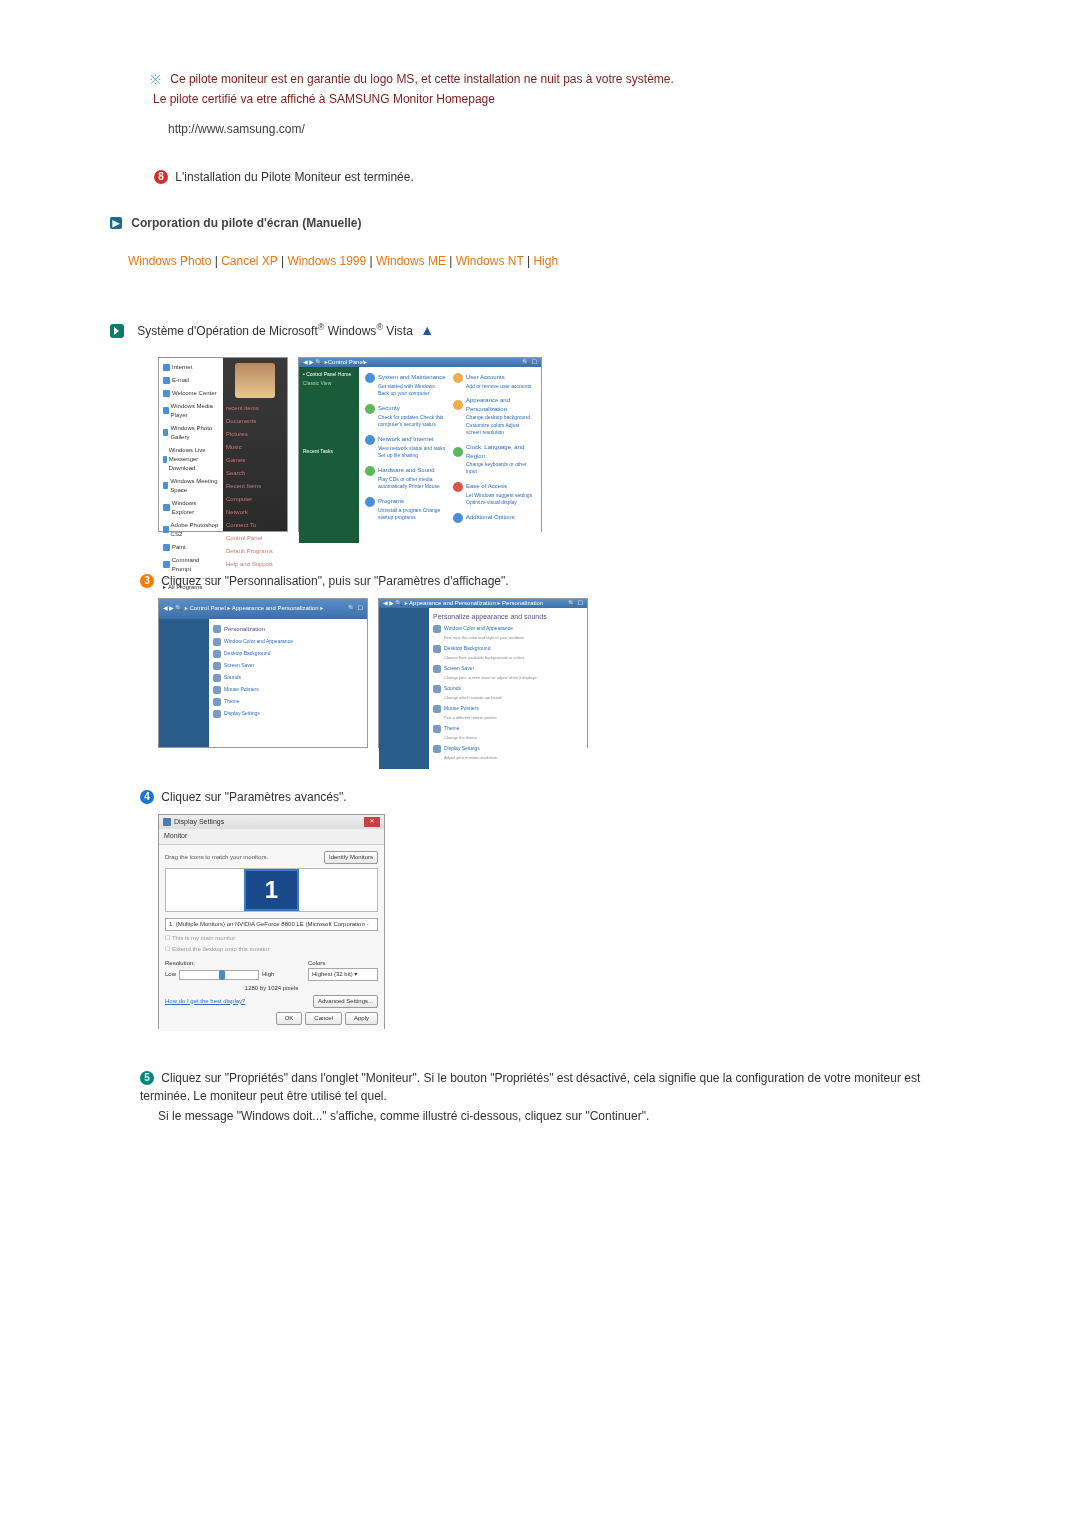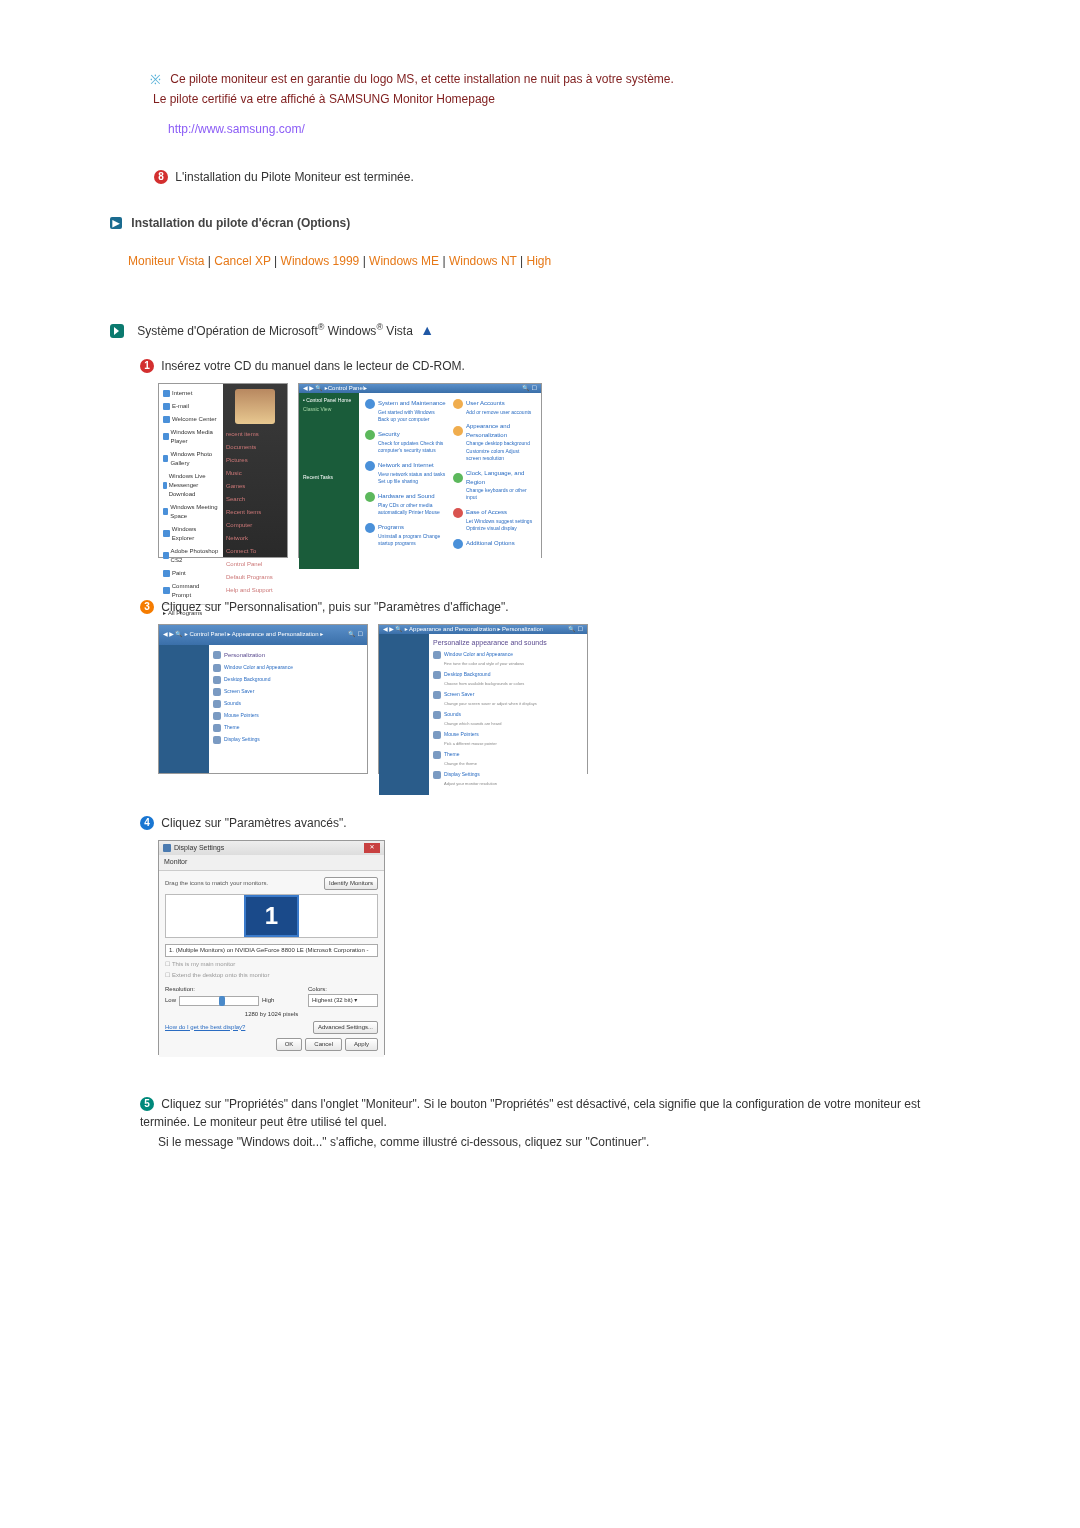--- a/index.html
+++ b/index.html
@@ -25,21 +25,21 @@
       color: #5bb3d9;
       margin-right: 6px;
       vertical-align: top;
       font-size: 13px;
     }
     .orange-text {
       color: #7f1d1d;
       display: inline;
     }
     .link-text {
-      color: #8b5cf6;
+      color: #404040;
     }
     .numbered-item {
       margin-left: 30px;
       margin-bottom: 6px;
     }
     .num-circle {
       display: inline-block;
       width: 14px;
       height: 14px;
       border-radius: 50%;
@@ -476,49 +476,45 @@
   <span style="margin-left:18px; display:inline-block" class="link-text">http://www.samsung.com/</span>
 </div>
 
 <div class="inst-complete">
   <span class="num-circle num-red">8</span>
   <span class="item-text">L'installation du Pilote Moniteur est terminée.</span>
 </div>
 
 <div class="section-heading">
   <span class="arrow-icon">▶</span>
-  <span>Installation du pilote d'écran (Options)</span>
+  <span>Corporation du pilote d'écran (Manuelle)</span>
 </div>
 
 <div class="os-links">
-  <span class="os-link">Moniteur Vista</span>
+  <span class="os-link">Windows Photo</span>
   <span class="sep"> | </span>
   <span class="os-link">Cancel XP</span>
   <span class="sep"> | </span>
   <span class="os-link">Windows 1999</span>
   <span class="sep"> | </span>
   <span class="os-link">Windows ME</span>
   <span class="sep"> | </span>
   <span class="os-link">Windows NT</span>
   <span class="sep"> | </span>
   <span class="os-link">High</span>
 </div>
 
 <div class="vista-section">
   <span class="play-icon"></span>
   <span class="vista-title">
     <span>Système d'Opération de Microsoft</span><sup>®</sup><span> Windows</span><sup>®</sup><span> Vista</span>
   </span>
   <span class="up-arrow">▲</span>
 
   <div class="steps">
-    <div class="step-row">
-      <span class="num-circle num-red">1</span>
-      <span class="item-text">Insérez votre CD du manuel dans le lecteur de CD-ROM.</span>
-    </div>
   </div>
 
   <div class="screenshot-row">
 
     <div class="screenshot shot-startmenu">
       <div class="start-left">
         <div class="start-item">
             <span class="start-item-ico"></span>
             <span>Internet</span>
           </div>

